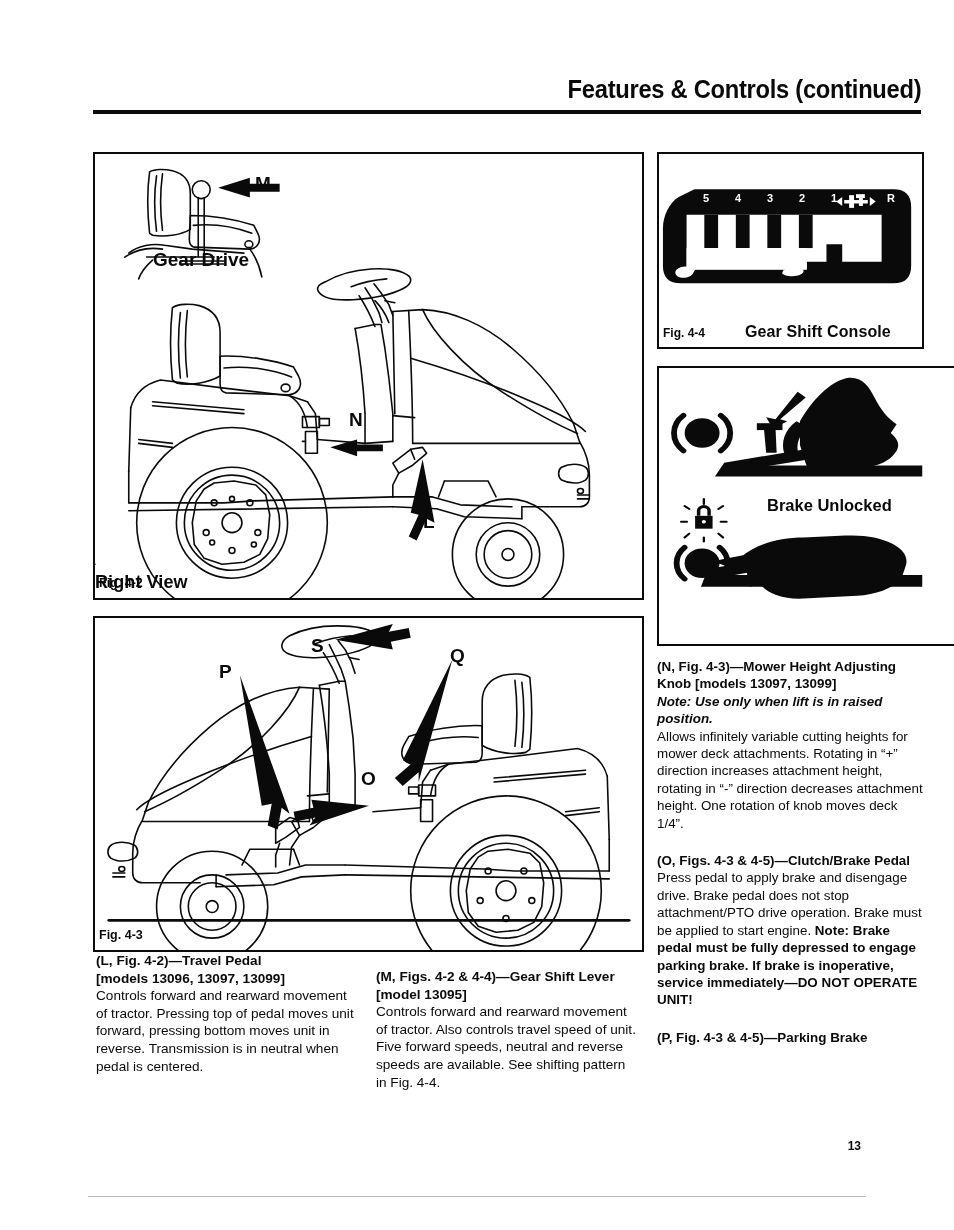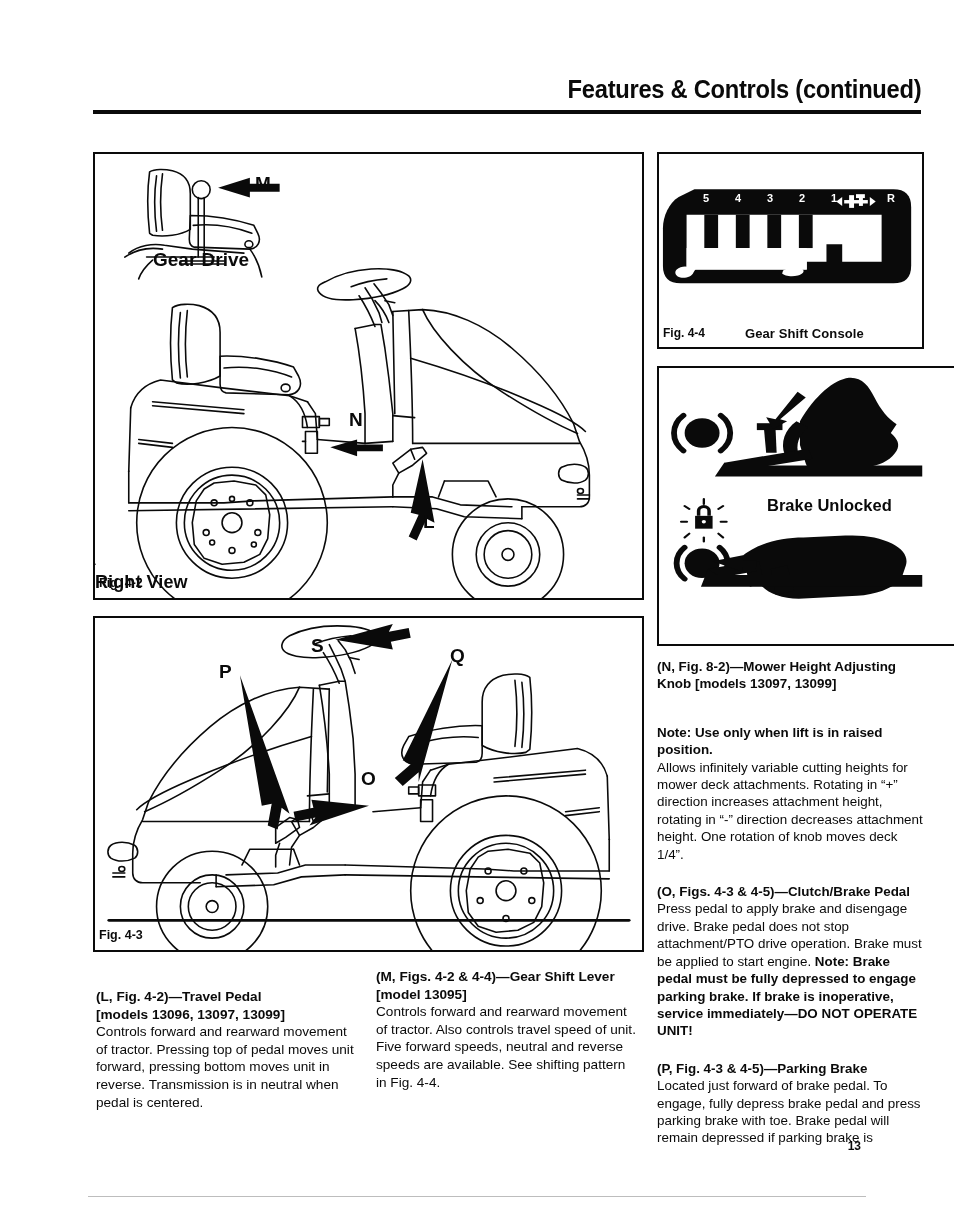--- a/index.html
+++ b/index.html
@@ -97,44 +97,44 @@
     font-size: 18px;
     font-weight: bold;
     letter-spacing: 0.1px;
   }
   #fig-gear-shift .fig-num,
   #fig-brake .fig-num { font-size: 12px; bottom: 7px; }
   #fig-gear-shift .fig-name,
   #fig-brake .fig-name {
     text-align: left;
     left: 86px;
-    font-size: 13px;
+    font-size: 16px;
     bottom: 6px;
   }
 
   
   .textcol {
     position: absolute;
     font-size: 13.6px;
     line-height: 17.6px;
   }
-  #col-travel-pedal { left: 96px;  top: 988px; width: 262px; }
+  #col-travel-pedal { left: 96px;  top: 952px; width: 262px; }
   #col-gear-lever   { left: 376px; top: 968px; width: 262px; }
   #col-right        { left: 657px; top: 658px; width: 268px; }
 
   .para { margin: 0 0 14px 0; }
   .para:last-child { margin-bottom: 0; }
   .hd {
     font-weight: bold;
     display: block;
   }
   .note-italic {
     font-weight: bold;
+    font-style: italic;
     display: block;
-    margin-top: 31px;
   }
   .b { font-weight: bold; }
   .body-run { display: inline; }
 
   #col-right .para { margin-bottom: 20px; }
   #col-right { font-size: 13.4px; line-height: 17.4px; }
 
   
   .gs-label {
     position: absolute;
@@ -563,32 +563,31 @@
   <p class="para">
     <span class="hd">(M, Figs. 4-2 &amp; 4-4)—Gear Shift Lever</span>
     <span class="hd">[model 13095]</span>
     <span class="body-run">Controls forward and rearward movement of tractor.  Also controls travel speed of unit.  Five forward speeds, neutral and reverse speeds are available. See shifting pattern in Fig. 4-4.</span>
   </p>
 </div>
 
 <div class="textcol" id="col-right">
 
   <p class="para">
-    <span class="hd">(N, Fig. 8-2)—Mower Height Adjusting</span>
+    <span class="hd">(N, Fig. 4-3)—Mower Height Adjusting</span>
     <span class="hd">Knob [models 13097, 13099]</span>
     <span class="note-italic">Note: Use only when lift is in raised position.</span>
     <span class="body-run">Allows infinitely variable cutting heights for mower deck attachments.  Rotating in “+” direction increases attachment height, rotating in “-” direction decreases attachment height. One rotation of knob moves deck 1/4”.</span>
   </p>
 
   <p class="para">
     <span class="hd">(O, Figs. 4-3 &amp; 4-5)—Clutch/Brake Pedal</span>
     <span class="body-run">Press pedal to apply brake and disengage drive. Brake pedal does not stop attachment/PTO drive operation. Brake must be applied to start engine. </span><span class="body-run b">Note: Brake pedal must be fully depressed to engage parking brake. If brake is inoperative, service immediately—DO NOT OPERATE UNIT!</span>
   </p>
 
   <p class="para">
     <span class="hd">(P, Fig. 4-3 &amp; 4-5)—Parking Brake</span>
-    <span class="body-run">Located just forward of brake pedal. To engage, fully depress brake pedal and press parking brake with toe. Brake pedal will remain depressed if parking brake is</span>
   </p>
 
 </div>
 
 <div id="page-number">13</div>
 <div id="footer-rule"></div>
 
 </body></html>

